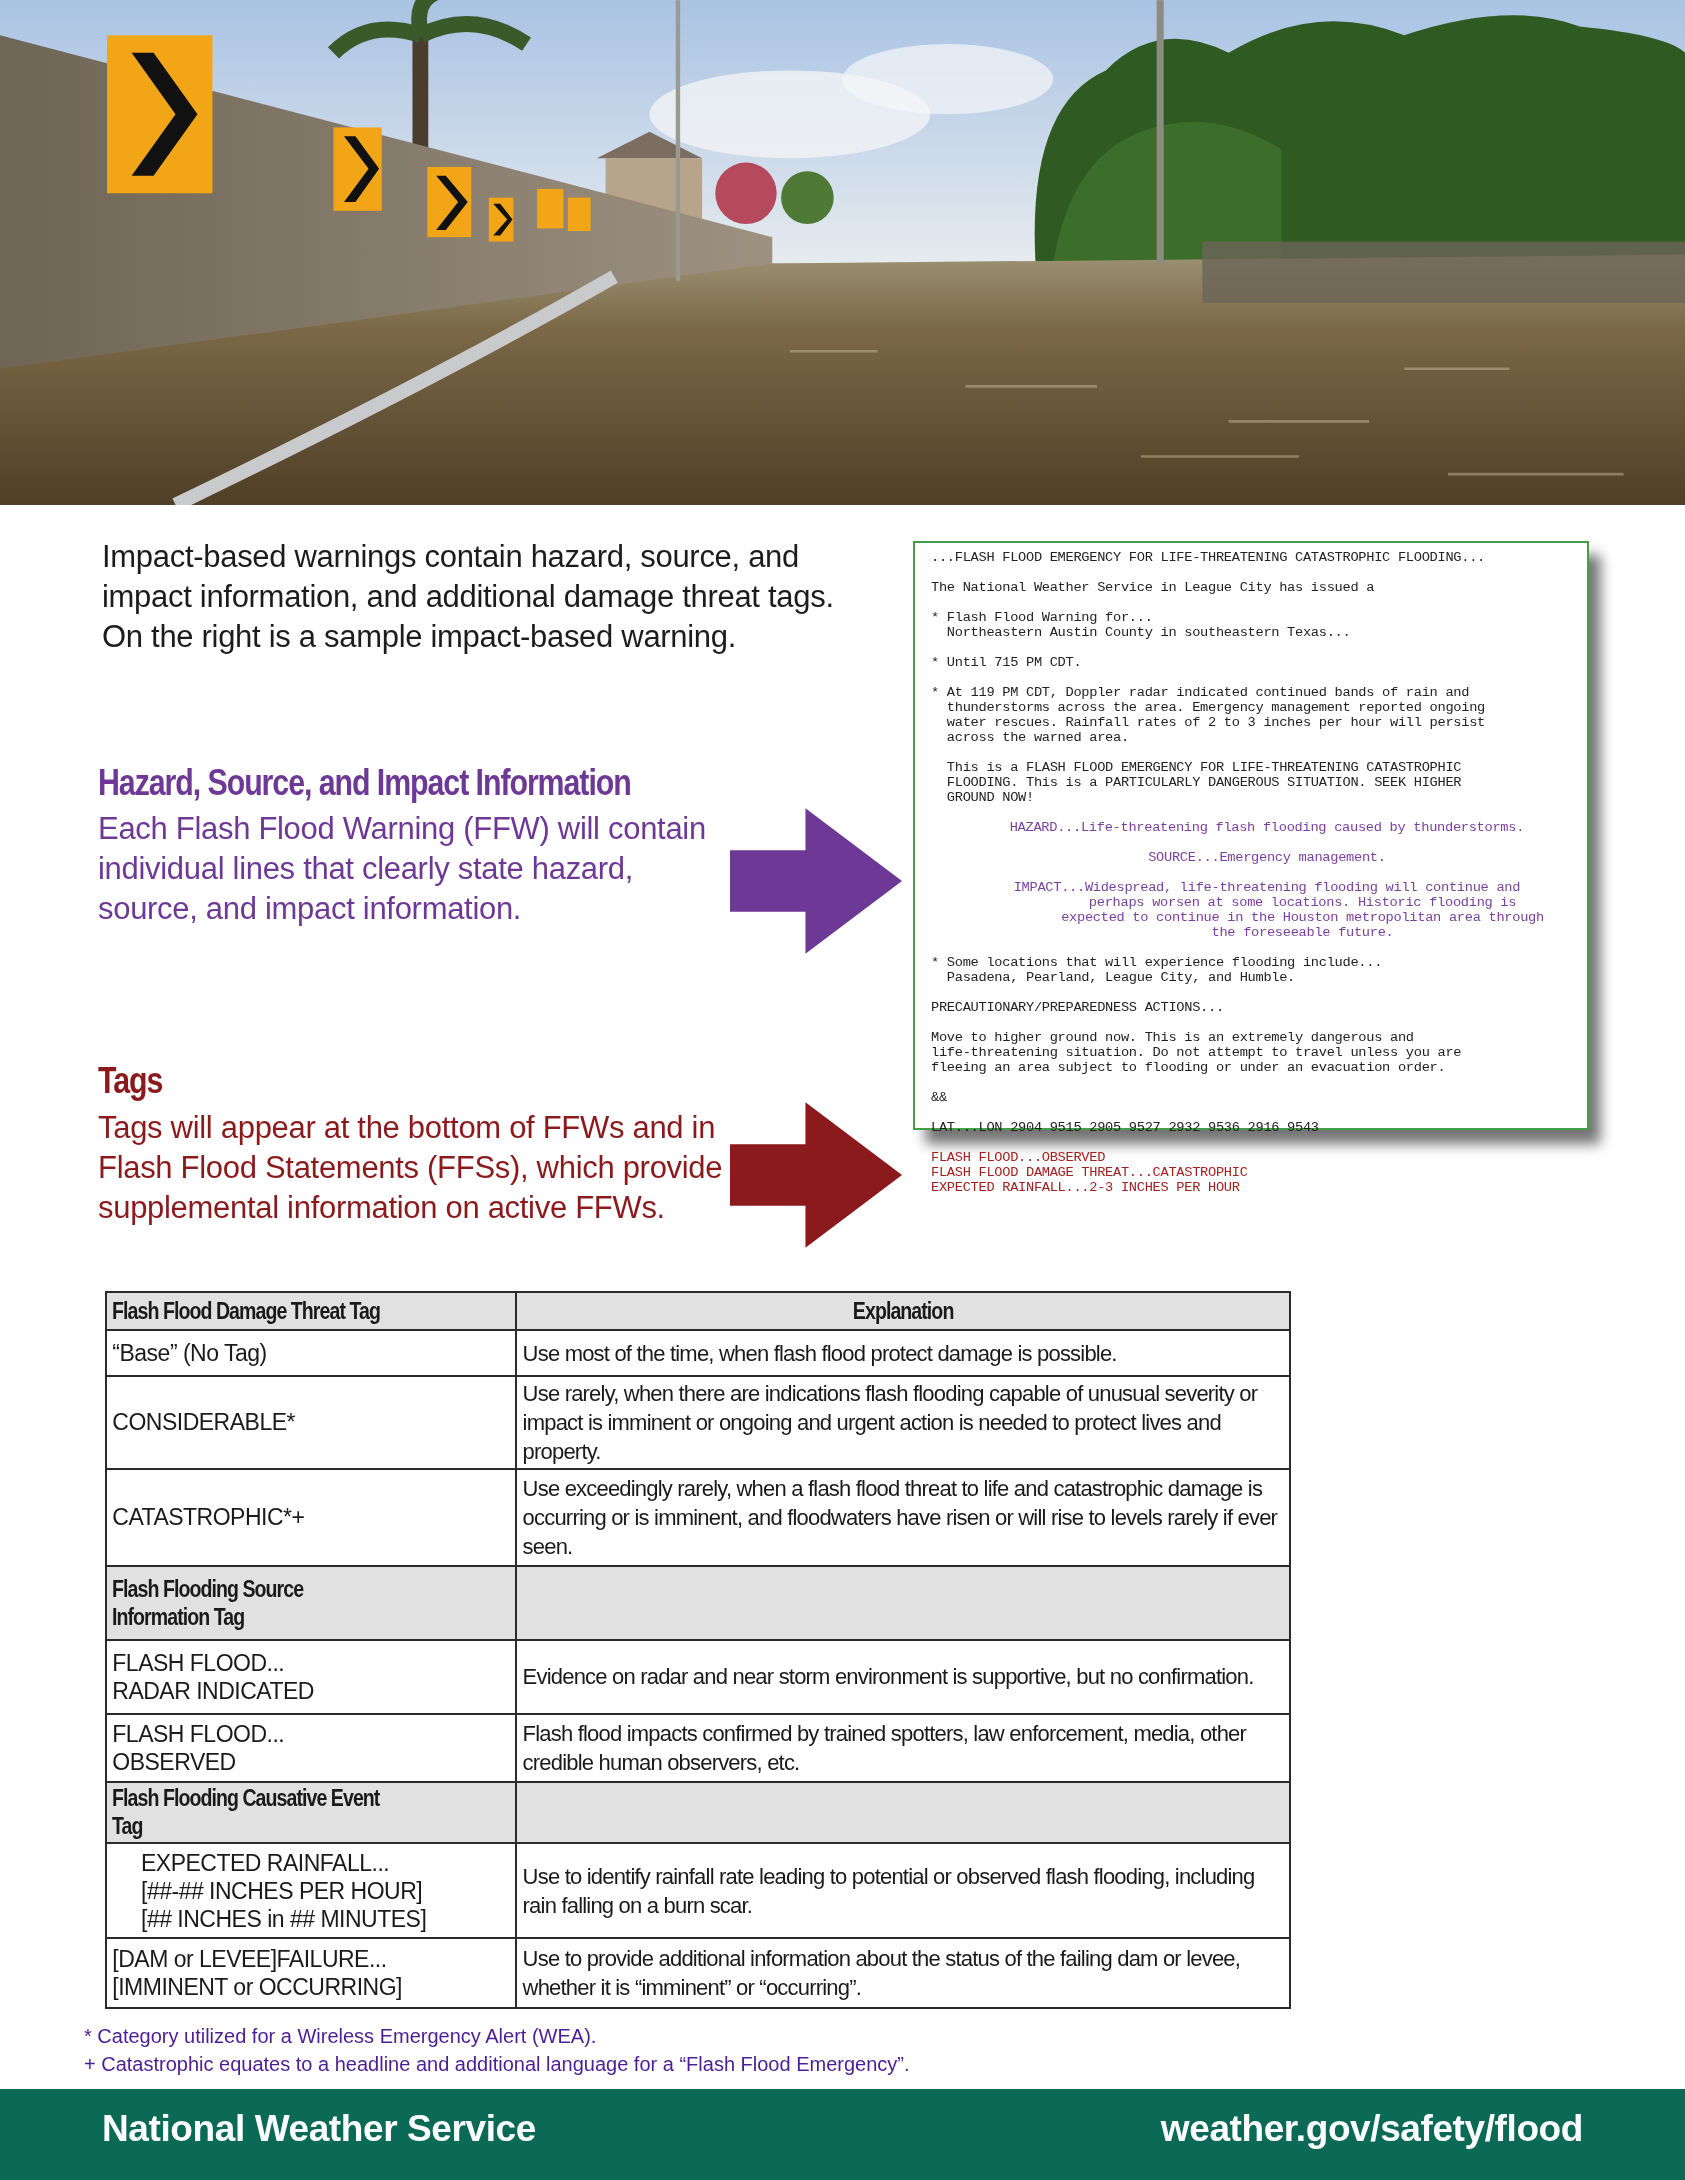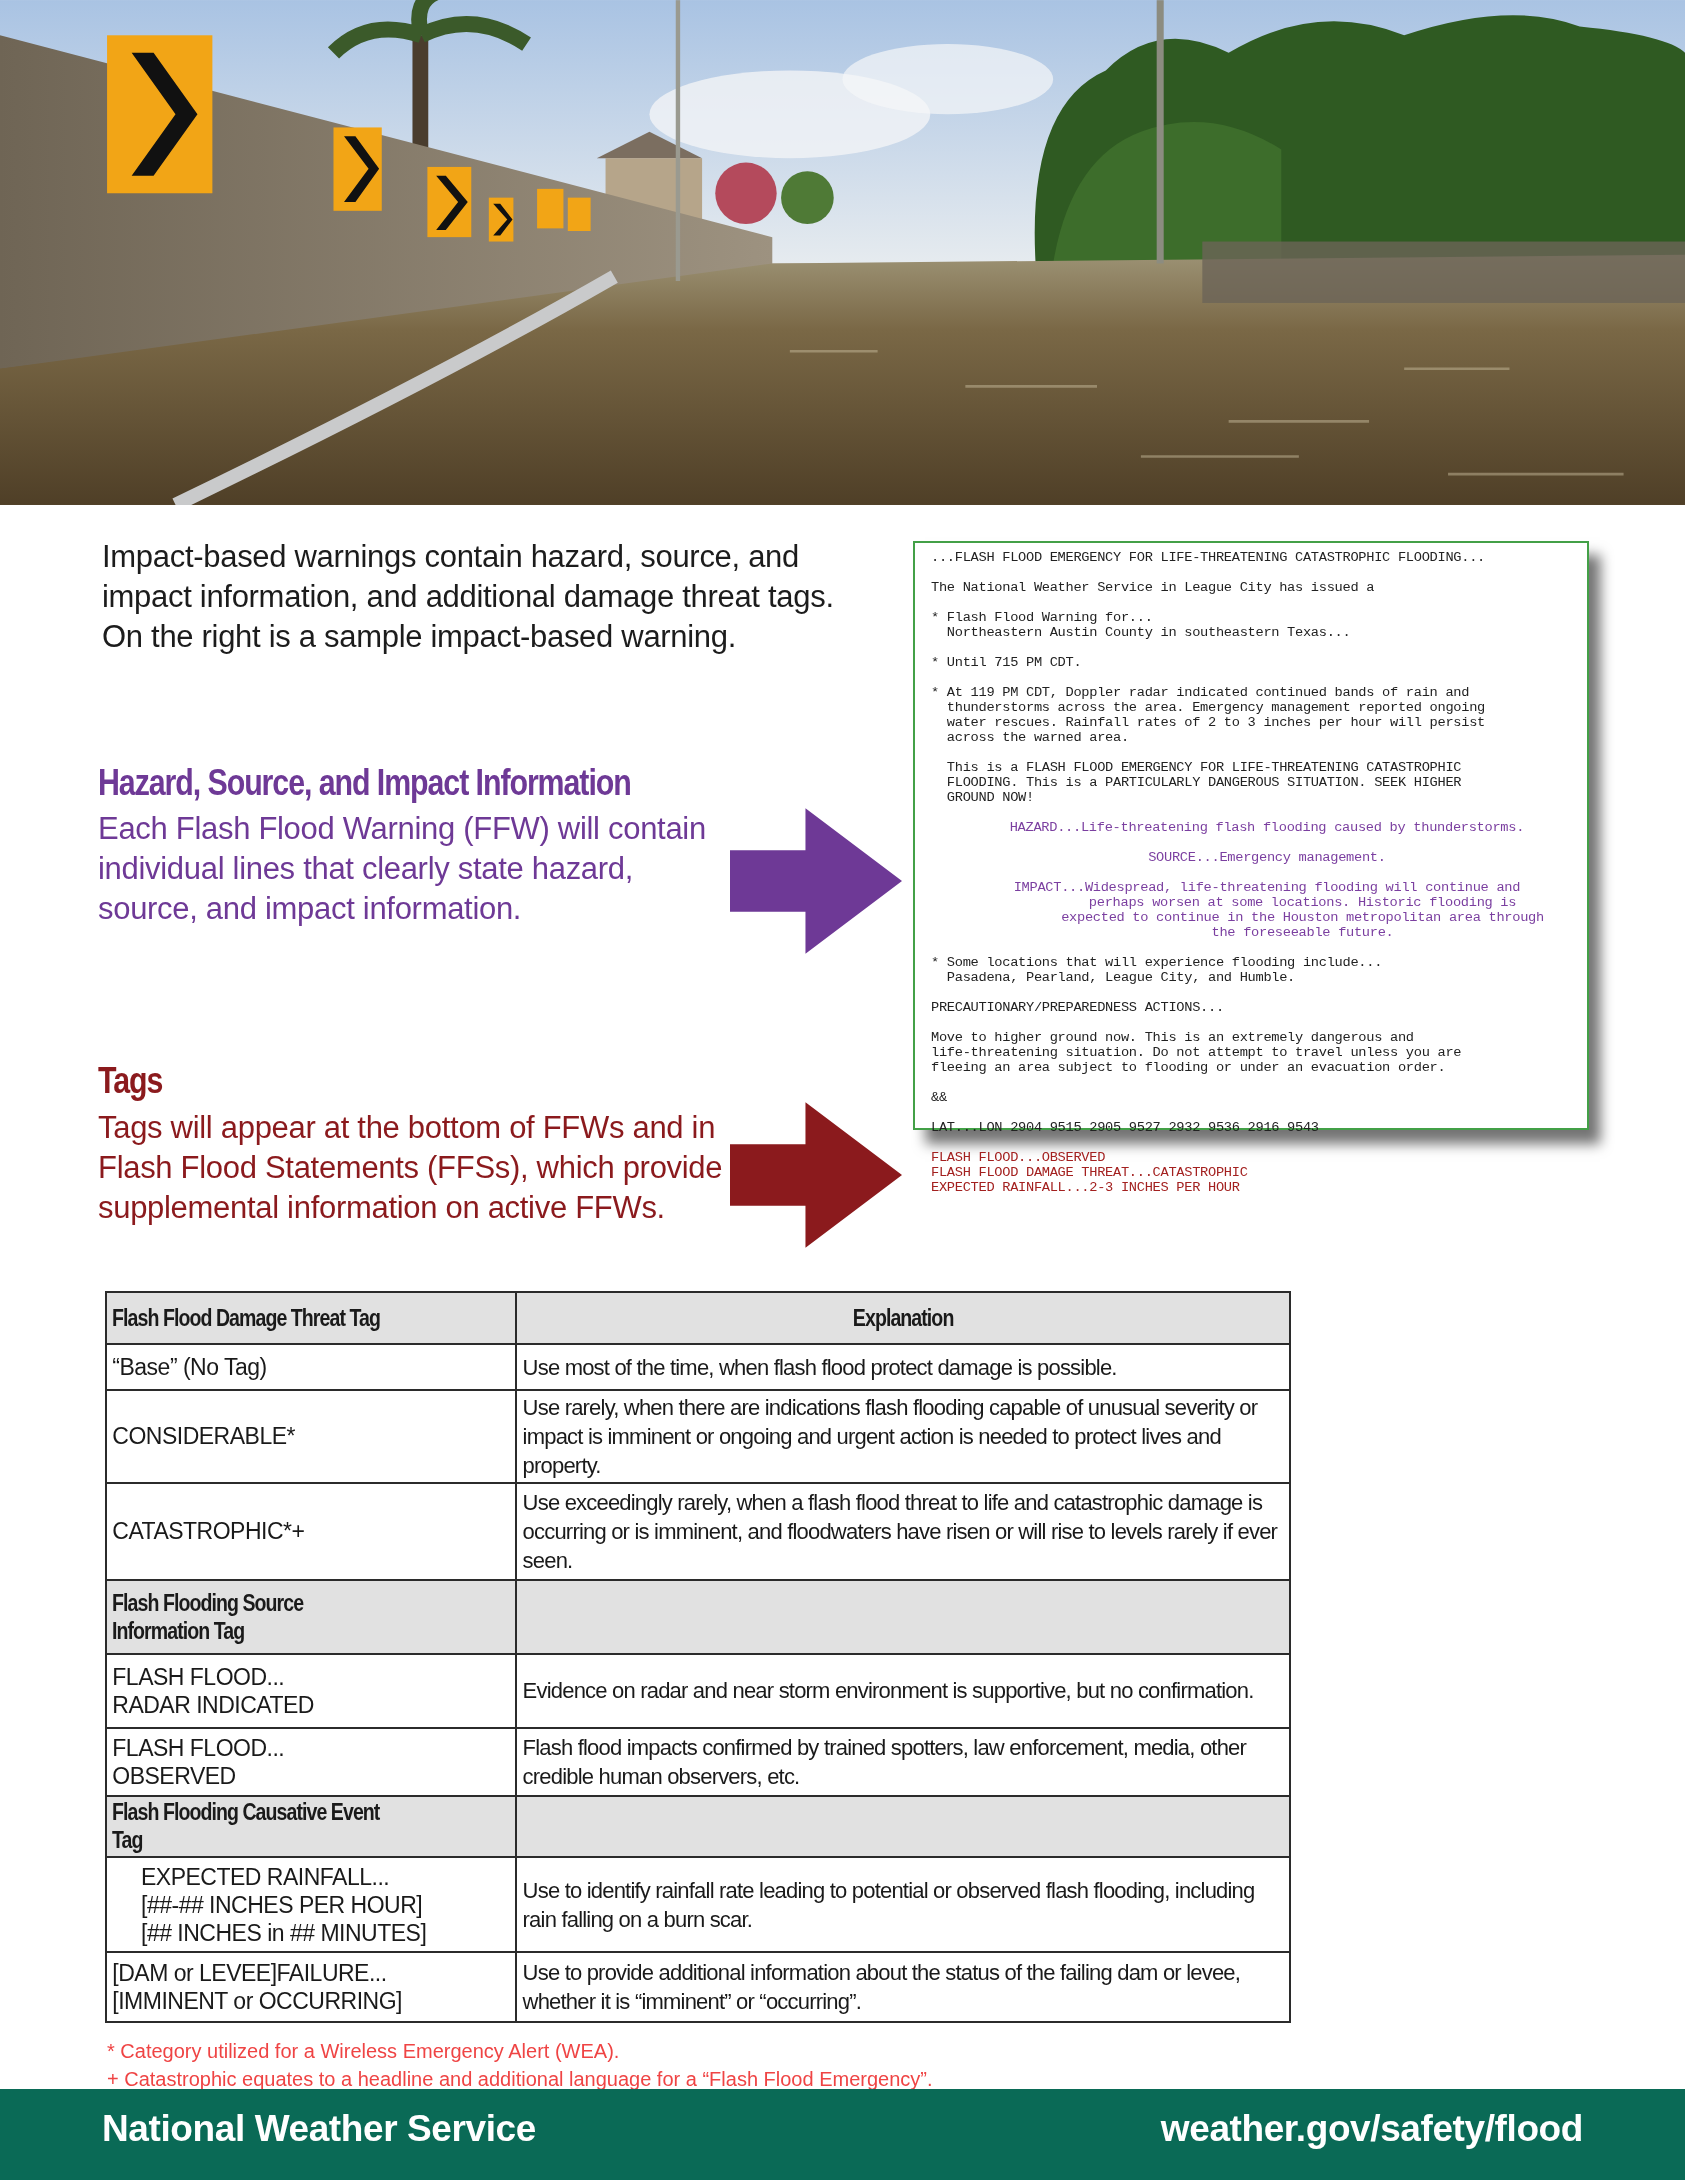--- a/index.html
+++ b/index.html
@@ -64,21 +64,21 @@
     font-weight: bold; font-size: 23px; letter-spacing: -1.1px;
     display: inline-block; transform: scaleX(0.85); transform-origin: left;
     white-space: nowrap;
   }
   .tbl .hdrcenter { text-align: center; }
   .tbl .hdrcenter .hdrtxt { transform-origin: center; }
   .tbl .tag { letter-spacing: -0.5px; }
 
   
   .foot {
-    position: absolute; left: 107px; top: 2022px; font-size: 20px; line-height: 28px; color: #ef4444; margin-top: 15px;
+    position: absolute; left: 84px; top: 2022px; font-size: 20px; line-height: 28px; color: #4c1d95;
   }
 
   
   .bar {
     position: absolute; left: 0; top: 2089px; width: 1685px; height: 91px; background: #0a6a56;
   }
   .bar .l, .bar .r {
     position: absolute; top: 19.3px; color: #fff; font-weight: bold; font-size: 37px; letter-spacing: -0.4px;
   }
   .bar .l { left: 102px; }
@@ -164,21 +164,21 @@
 <div class="section-title maroon" style="top:1060px;">Tags</div>
 <div class="section-body maroon" style="top:1108px;">Tags will appear at the bottom of FFWs and in Flash Flood Statements (FFSs), which provide supplemental information on active FFWs.</div>
 <svg class="arrow" style="left:730px; top:1102px;" width="172" height="146" viewBox="0 0 196 166">
   <polygon points="0,48 86,48 86,0 196,83 86,166 86,118 0,118" fill="#8b1a1d"></polygon>
 </svg>
 
 <div class="warn" id="warn"><span class="line">...FLASH FLOOD EMERGENCY FOR LIFE-THREATENING CATASTROPHIC FLOODING...</span><span class="line"></span><span class="line">The National Weather Service in League City has issued a</span><span class="line"></span><span class="line">* Flash Flood Warning for...</span><span class="line">  Northeastern Austin County in southeastern Texas...</span><span class="line"></span><span class="line">* Until 715 PM CDT.</span><span class="line"></span><span class="line">* At 119 PM CDT, Doppler radar indicated continued bands of rain and</span><span class="line">  thunderstorms across the area. Emergency management reported ongoing</span><span class="line">  water rescues. Rainfall rates of 2 to 3 inches per hour will persist</span><span class="line">  across the warned area.</span><span class="line"></span><span class="line">  This is a FLASH FLOOD EMERGENCY FOR LIFE-THREATENING CATASTROPHIC</span><span class="line">  FLOODING. This is a PARTICULARLY DANGEROUS SITUATION. SEEK HIGHER</span><span class="line">  GROUND NOW!</span><span class="line"></span><span class="line p">  HAZARD...Life-threatening flash flooding caused by thunderstorms.</span><span class="line"></span><span class="line p">  SOURCE...Emergency management.</span><span class="line"></span><span class="line p">  IMPACT...Widespread, life-threatening flooding will continue and</span><span class="line p">           perhaps worsen at some locations. Historic flooding is</span><span class="line p">           expected to continue in the Houston metropolitan area through</span><span class="line p">           the foreseeable future.</span><span class="line"></span><span class="line">* Some locations that will experience flooding include...</span><span class="line">  Pasadena, Pearland, League City, and Humble.</span><span class="line"></span><span class="line">PRECAUTIONARY/PREPAREDNESS ACTIONS...</span><span class="line"></span><span class="line">Move to higher ground now. This is an extremely dangerous and</span><span class="line">life-threatening situation. Do not attempt to travel unless you are</span><span class="line">fleeing an area subject to flooding or under an evacuation order.</span><span class="line"></span><span class="line">&amp;&amp;</span><span class="line"></span><span class="line">LAT...LON 2904 9515 2905 9527 2932 9536 2916 9543</span><span class="line"></span><span class="line r">FLASH FLOOD...OBSERVED</span><span class="line r">FLASH FLOOD DAMAGE THREAT...CATASTROPHIC</span><span class="line r">EXPECTED RAINFALL...2-3 INCHES PER HOUR</span></div>
 
 <table class="tbl">
   <tbody id="tbody">
-    <tr class="hdr" style="height:52px;">
+    <tr class="hdr" style="height:38px;">
       <td class="c1"><span class="hdrtxt">Flash Flood Damage Threat Tag</span></td>
       <td class="c2 hdrcenter"><span class="hdrtxt">Explanation</span></td>
     </tr>
   <tr style="height: 46px; border-radius: 18px;">
         <td class="c1 tag" style="white-space: pre-line;">“Base” (No Tag)</td>
         <td class="c2">Use most of the time, when flash flood protect damage is possible.</td>
       </tr>
       <tr style="height: 91px;">
         <td class="c1 tag" style="white-space: pre-line;">CONSIDERABLE*</td>
         <td class="c2">Use rarely, when there are indications flash flooding capable of unusual severity or impact is imminent or ongoing and urgent action is needed to protect lives and property.</td>

